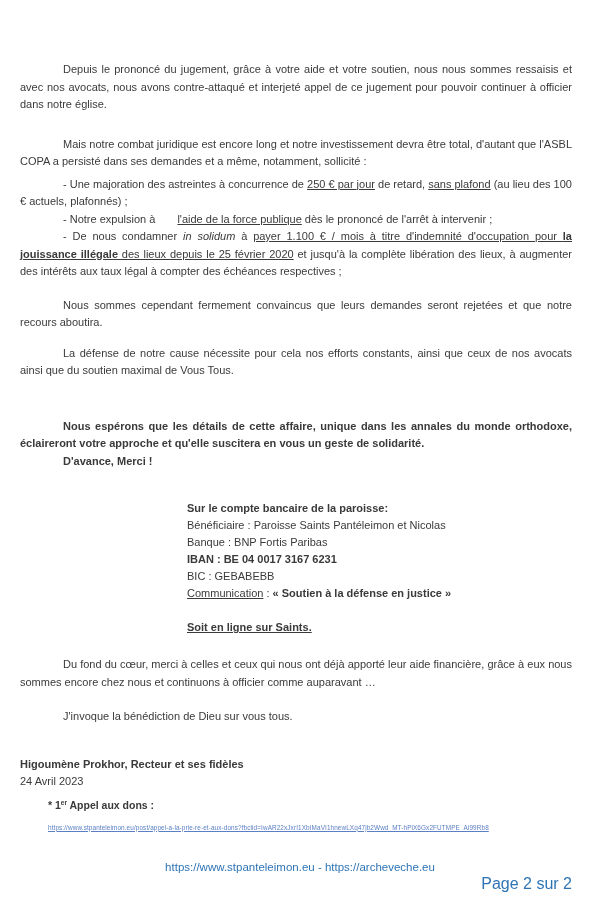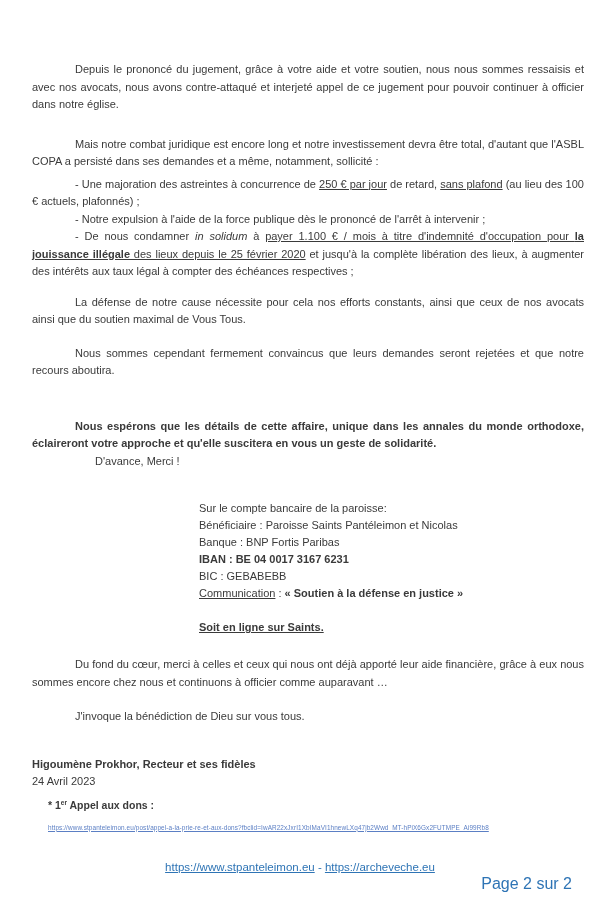--- a/index.html
+++ b/index.html
@@ -8,21 +8,21 @@
     width: 600px;
     height: 900px;
     background: #ffffff;
     font-family: "Liberation Sans", sans-serif;
     font-size: 11px;
     line-height: 17.5px;
     color: var(--text, #3a3a3a);
     overflow: hidden;
     margin: 0 auto;
   }
-  .main { position: absolute; top: 61px; left: 32px; width: 552px; }
+  .main { position: absolute; top: 61px; left: 20px; width: 552px; }
   p { margin: 0; }
   .j { text-align: justify; }
   .ind { text-indent: 43px; }
   .mt5  { margin-top: 5px; }
   .mt13 { margin-top: 13px; }
   .mt16 { margin-top: 16px; }
   .mt17 { margin-top: 17px; }
   .mt22 { margin-top: 22px; }
   .mt27 { margin-top: 38px; }
   .mt30 { margin-top: 30px; }
@@ -44,53 +44,53 @@
     cursor: pointer;
   }
   .footer-links {
     position: absolute;
     top: 859px;
     left: 0;
     width: 100%;
     text-align: center;
     font-size: 11.5px;
   }
-  .footer-links a { color: var(--link, #2e74b5); text-decoration: underline; cursor: pointer; margin-top: 48px; }
+  .footer-links a { color: var(--link, #2e74b5); cursor: pointer; margin-top: 48px; }
   .footer-links .sep { color: var(--link, #2e74b5); white-space: pre; }
   .page-num {
     position: absolute;
     top: 875px;
     right: 28px;
     font-size: 16px;
     color: var(--link, #2e74b5);
   }
 </style>
 </head>
 <body>
 
 <div class="doc">
 
   <div class="main">
     <p class="j ind"><span>Depuis le prononcé du jugement, grâce à votre aide et votre soutien, nous nous sommes ressaisis et avec nos avocats, nous avons contre-attaqué et interjeté appel de ce jugement pour pouvoir continuer à officier dans notre église.</span></p>
 
     <p class="j ind mt22"><span>Mais notre combat juridique est encore long et notre investissement devra être total, d'autant que l'ASBL COPA a persisté dans ses demandes et a même, notamment, sollicité :</span></p>
 
     <p class="j ind mt5"><span>- Une majoration des astreintes à concurrence de </span><span style="text-decoration: underline;">250 € par jour</span><span> de retard, </span><span style="text-decoration: underline;">sans plafond</span><span> (au lieu des 100 € actuels, plafonnés) ;</span></p>
-    <p class="j ind"><span>- Notre expulsion à </span><span style="">l'aide de la force publique</span><span> dès le prononcé de l'arrêt à intervenir ;</span></p>
+    <p class="j ind"><span>- Notre expulsion à </span><span style="text-decoration: underline; margin-left: 19px;">l'aide de la force publique</span><span> dès le prononcé de l'arrêt à intervenir ;</span></p>
     <p class="j ind"><span>- De nous condamner </span><span style="font-style: italic;">in solidum</span><span> à </span><span style="text-decoration: underline;">payer 1.100 € / mois à titre d'indemnité d'occupation pour </span><span style="font-weight: 700; text-decoration: underline;">la jouissance illégale</span><span style="text-decoration: underline;"> des lieux depuis le 25 février 2020</span><span> et jusqu'à la complète libération des lieux, à augmenter des intérêts aux taux légal à compter des échéances respectives ;</span></p>
+
+    <p class="j ind mt16"><span>Nous sommes cependant fermement convaincus que leurs demandes seront rejetées et que notre recours aboutira.</span></p>
 
     <p class="j ind mt13"><span>La défense de notre cause nécessite pour cela nos efforts constants, ainsi que ceux de nos avocats ainsi que du soutien maximal de Vous Tous.</span></p>
 
-    <p class="j ind mt16"><span>Nous sommes cependant fermement convaincus que leurs demandes seront rejetées et que notre recours aboutira.</span></p>
-
     <p class="j ind mt27"><span style="font-weight: 700;">Nous espérons que les détails de cette affaire, unique dans les annales du monde orthodoxe, éclaireront votre approche et qu'elle suscitera en vous un geste de solidarité.</span></p>
-    <p class="ind"><span style="font-weight: 400; margin-left: 20px;">D'avance, Merci !</span></p>
+    <p class="ind"><span style="font-weight: 700;">D'avance, Merci !</span></p>
 
     <div class="bank mt30">
-      <div><span style="font-weight: 400; text-align: center;">Sur le compte bancaire de la paroisse:</span></div>
+      <div><span style="font-weight: 700; text-align: center;">Sur le compte bancaire de la paroisse:</span></div>
       <div><span>Bénéficiaire : Paroisse Saints Pantéleimon et Nicolas</span></div>
       <div><span>Banque : BNP Fortis Paribas</span></div>
       <div><span style="font-weight: 700;">IBAN : BE 04 0017 3167 6231</span></div>
       <div><span>BIC : GEBABEBB</span></div>
       <div><span style="text-decoration: underline;">Communication</span><span> : </span><span style="font-weight: 700;">« Soutien à la défense en justice »</span></div>
       <div class="mt17"><span style="font-weight: 700; text-decoration: underline;">Soit en ligne sur Saints.</span></div>
     </div>
 
     <p class="j ind mt32"><span>Du fond du cœur, merci à celles et ceux qui nous ont déjà apporté leur aide financière, grâce à eux nous sommes encore chez nous et continuons à officier comme auparavant …</span></p>
 

